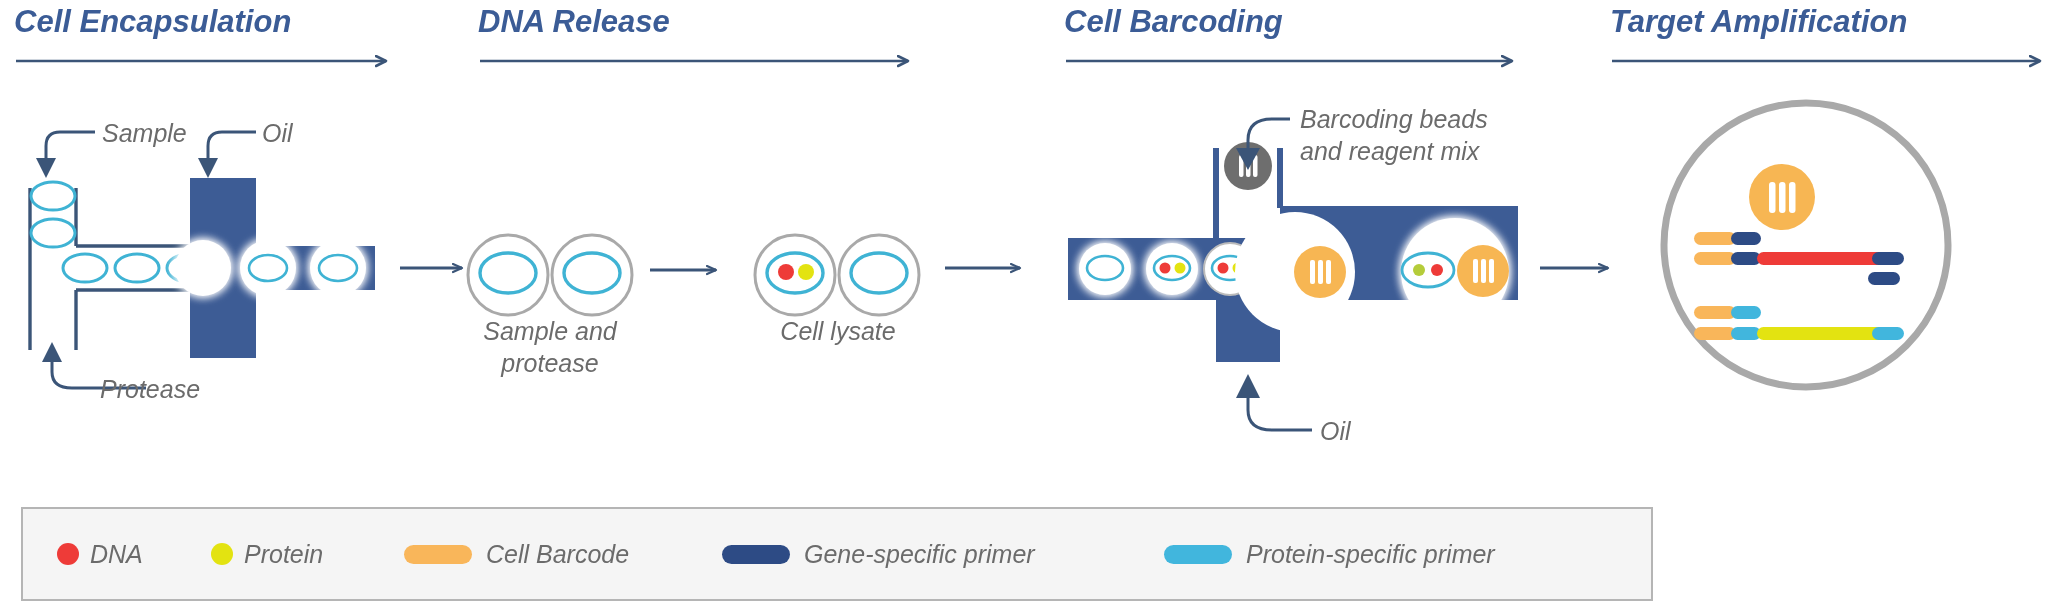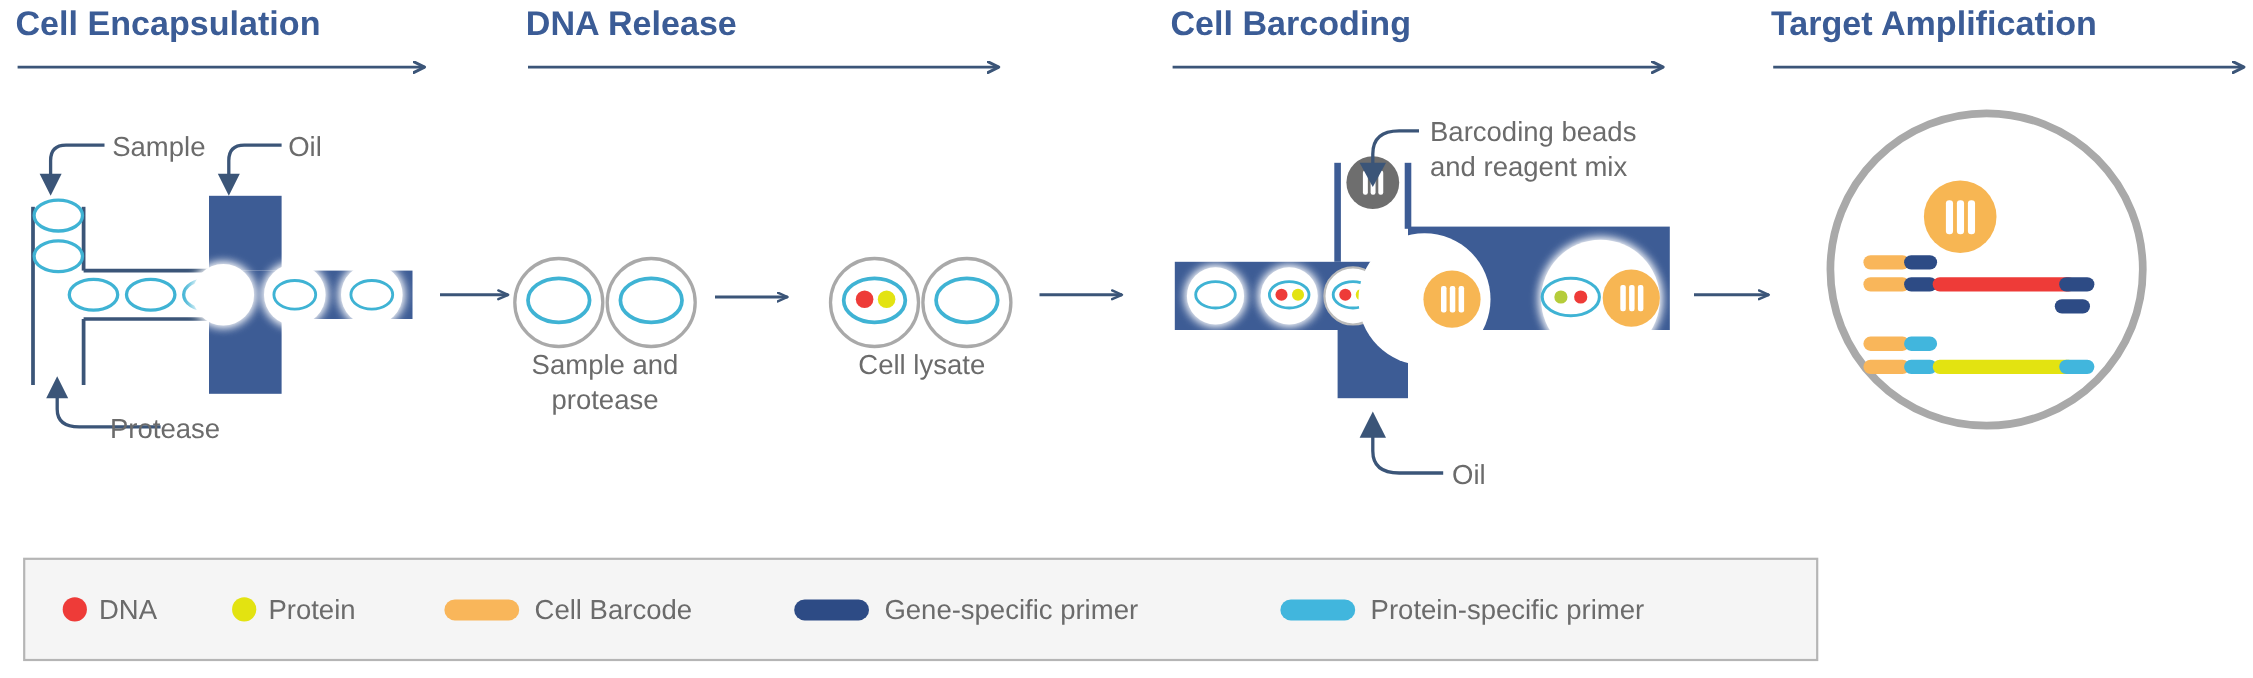--- a/index.html
+++ b/index.html
@@ -1,17 +1,17 @@
 <!DOCTYPE html>
 <html><head>
 <meta charset="utf-8">
 <style>
   html,body{margin:0;padding:0;background:#ffffff;}
   body{width:2048px;height:616px;font-family:"Liberation Sans",sans-serif;position:relative;overflow:hidden;}
-  #stage{position:absolute;left:0;top:0;width:2048px;height:616px;}
+  #stage{position:absolute;left:0;top:0;width:2048px;height:616px;font-style:italic;}
   svg.canvas{position:absolute;left:0;top:0;width:2048px;height:616px;display:block;}
   .hdr{font-family:"Liberation Sans",sans-serif;font-weight:bold;font-size:31px;fill:#3b5c96;letter-spacing:0px;}
   .lbl{font-family:"Liberation Sans",sans-serif;font-size:25px;fill:#6b6b6b;}
   .lgd{font-family:"Liberation Sans",sans-serif;font-size:25px;fill:#6b6b6b;}
   .cap{font-family:"Liberation Sans",sans-serif;font-size:25px;fill:#6b6b6b;}
 </style>
 </head>
 <body>
 
 <div id="stage">

